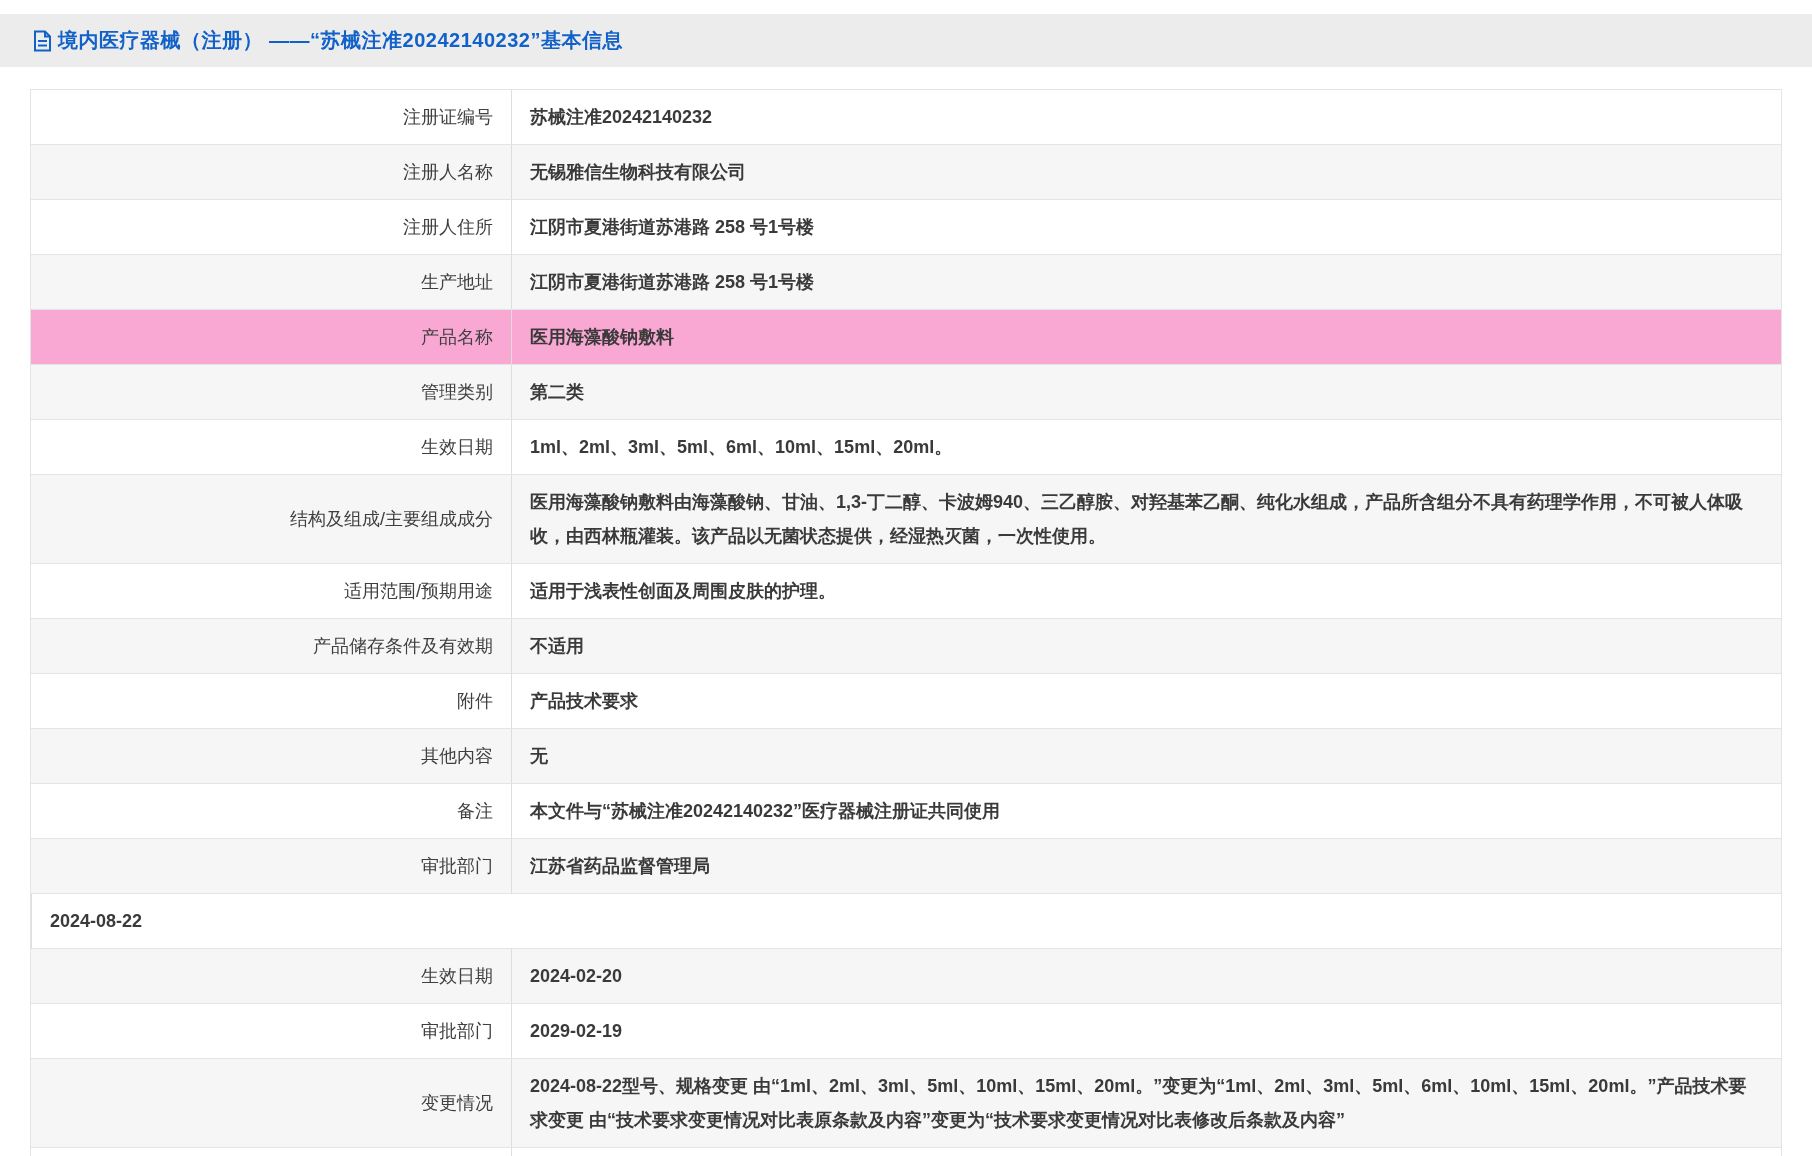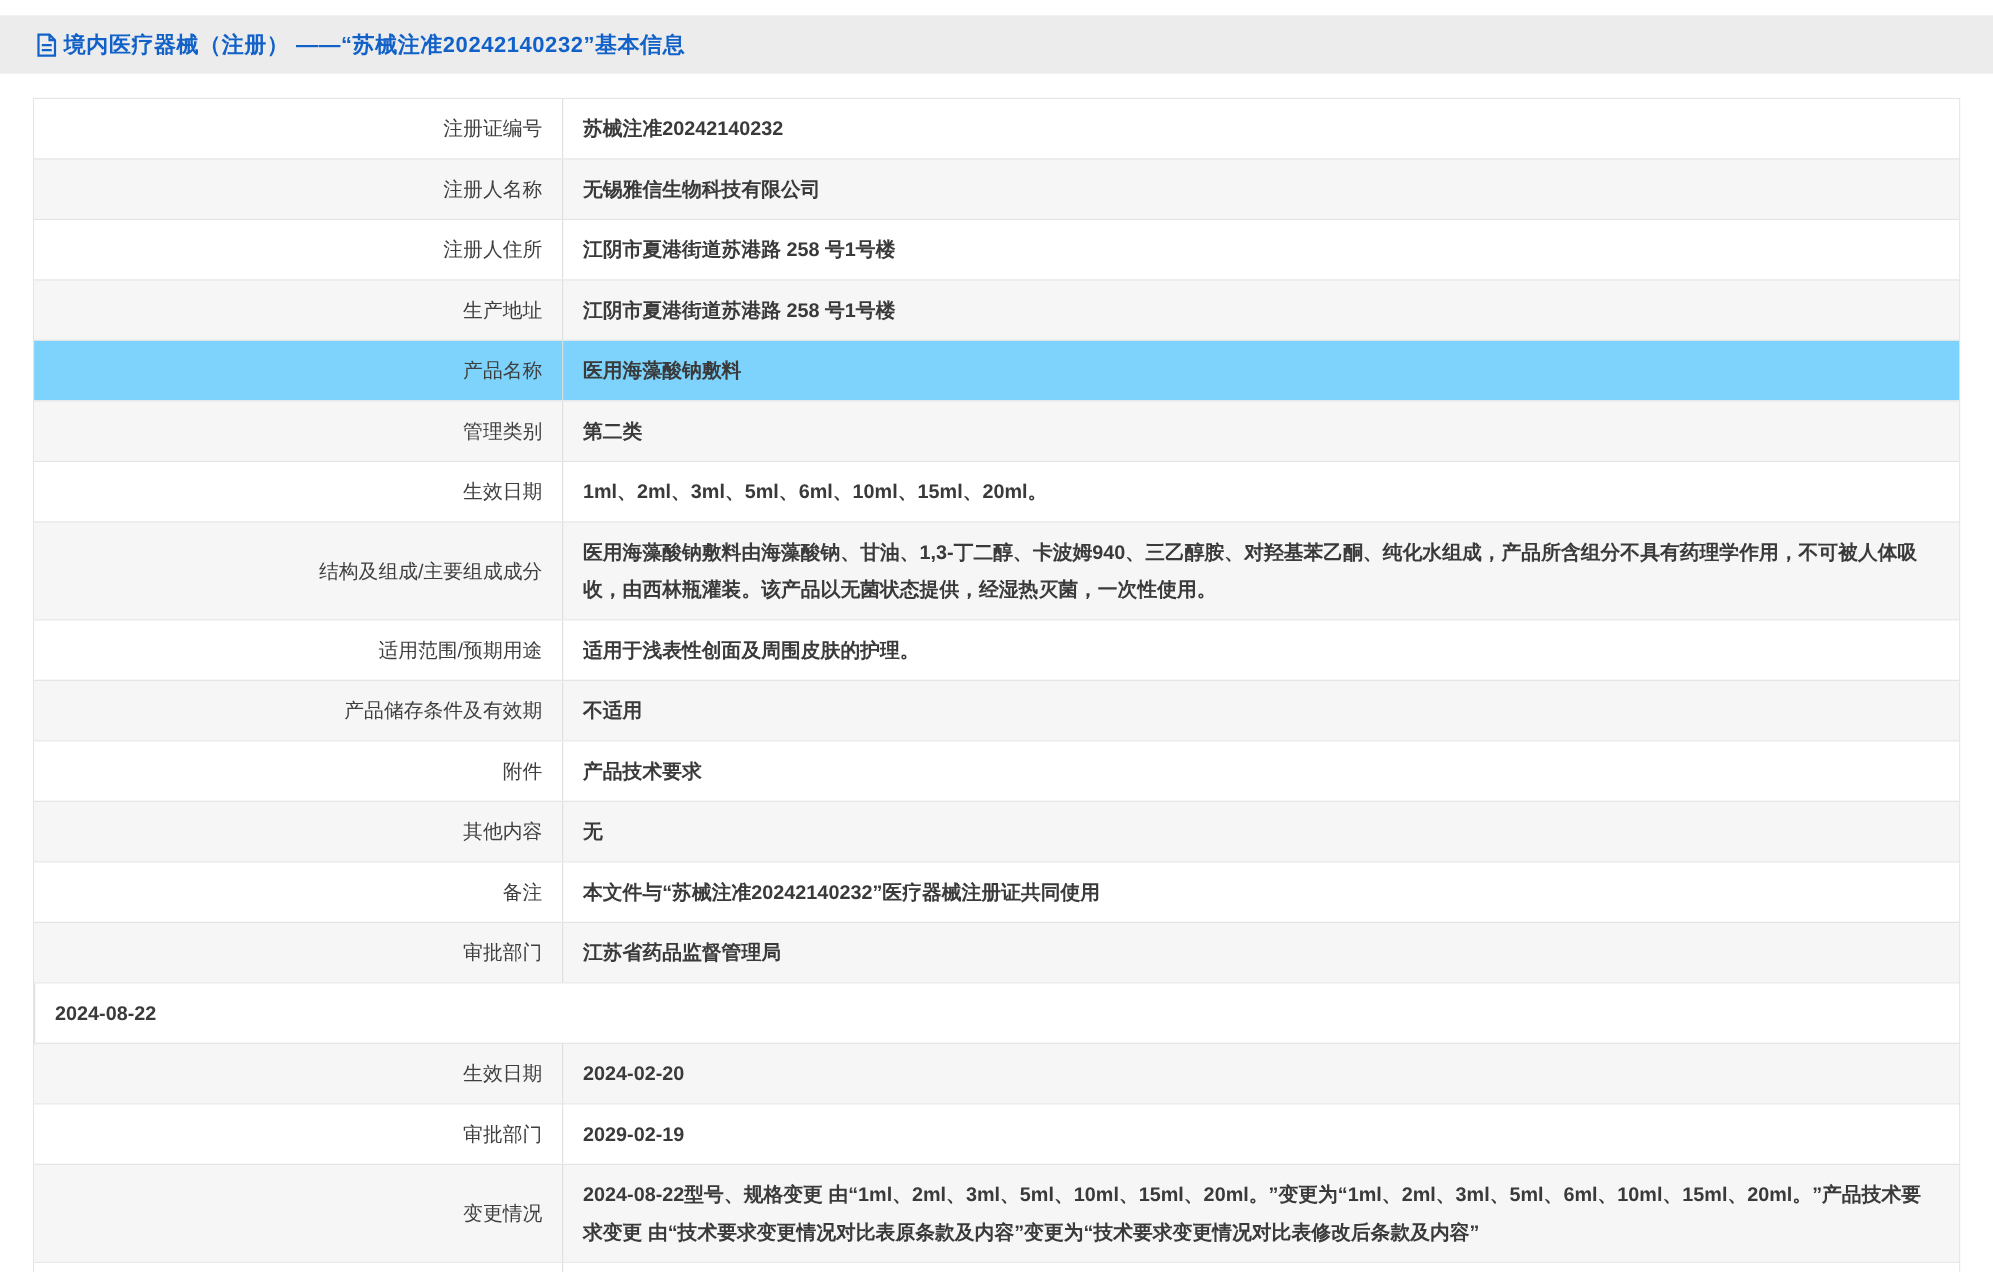--- a/index.html
+++ b/index.html
@@ -30,21 +30,21 @@
     border: 1px solid #e4e4e4;
     background: #ffffff;
   }
   .row {
     display: flex;
     min-height: 50px;
     background: #ffffff;
   }
   .row + .row { border-top: 1px solid #e4e4e4; }
   .row.striped { background: #f6f6f6; }
-  .row.highlight { background: #7dd3fc; }
+  .row.highlight { background: #f9a8d4; }
   .cell { display: flex; align-items: center; }
   .cell.label {
     width: 480px;
     flex: 0 0 480px;
     justify-content: flex-end;
     padding: 10px 18px 10px 10px;
     text-align: right;
     font-size: 18px;
     color: #3f3f3f;
   }

